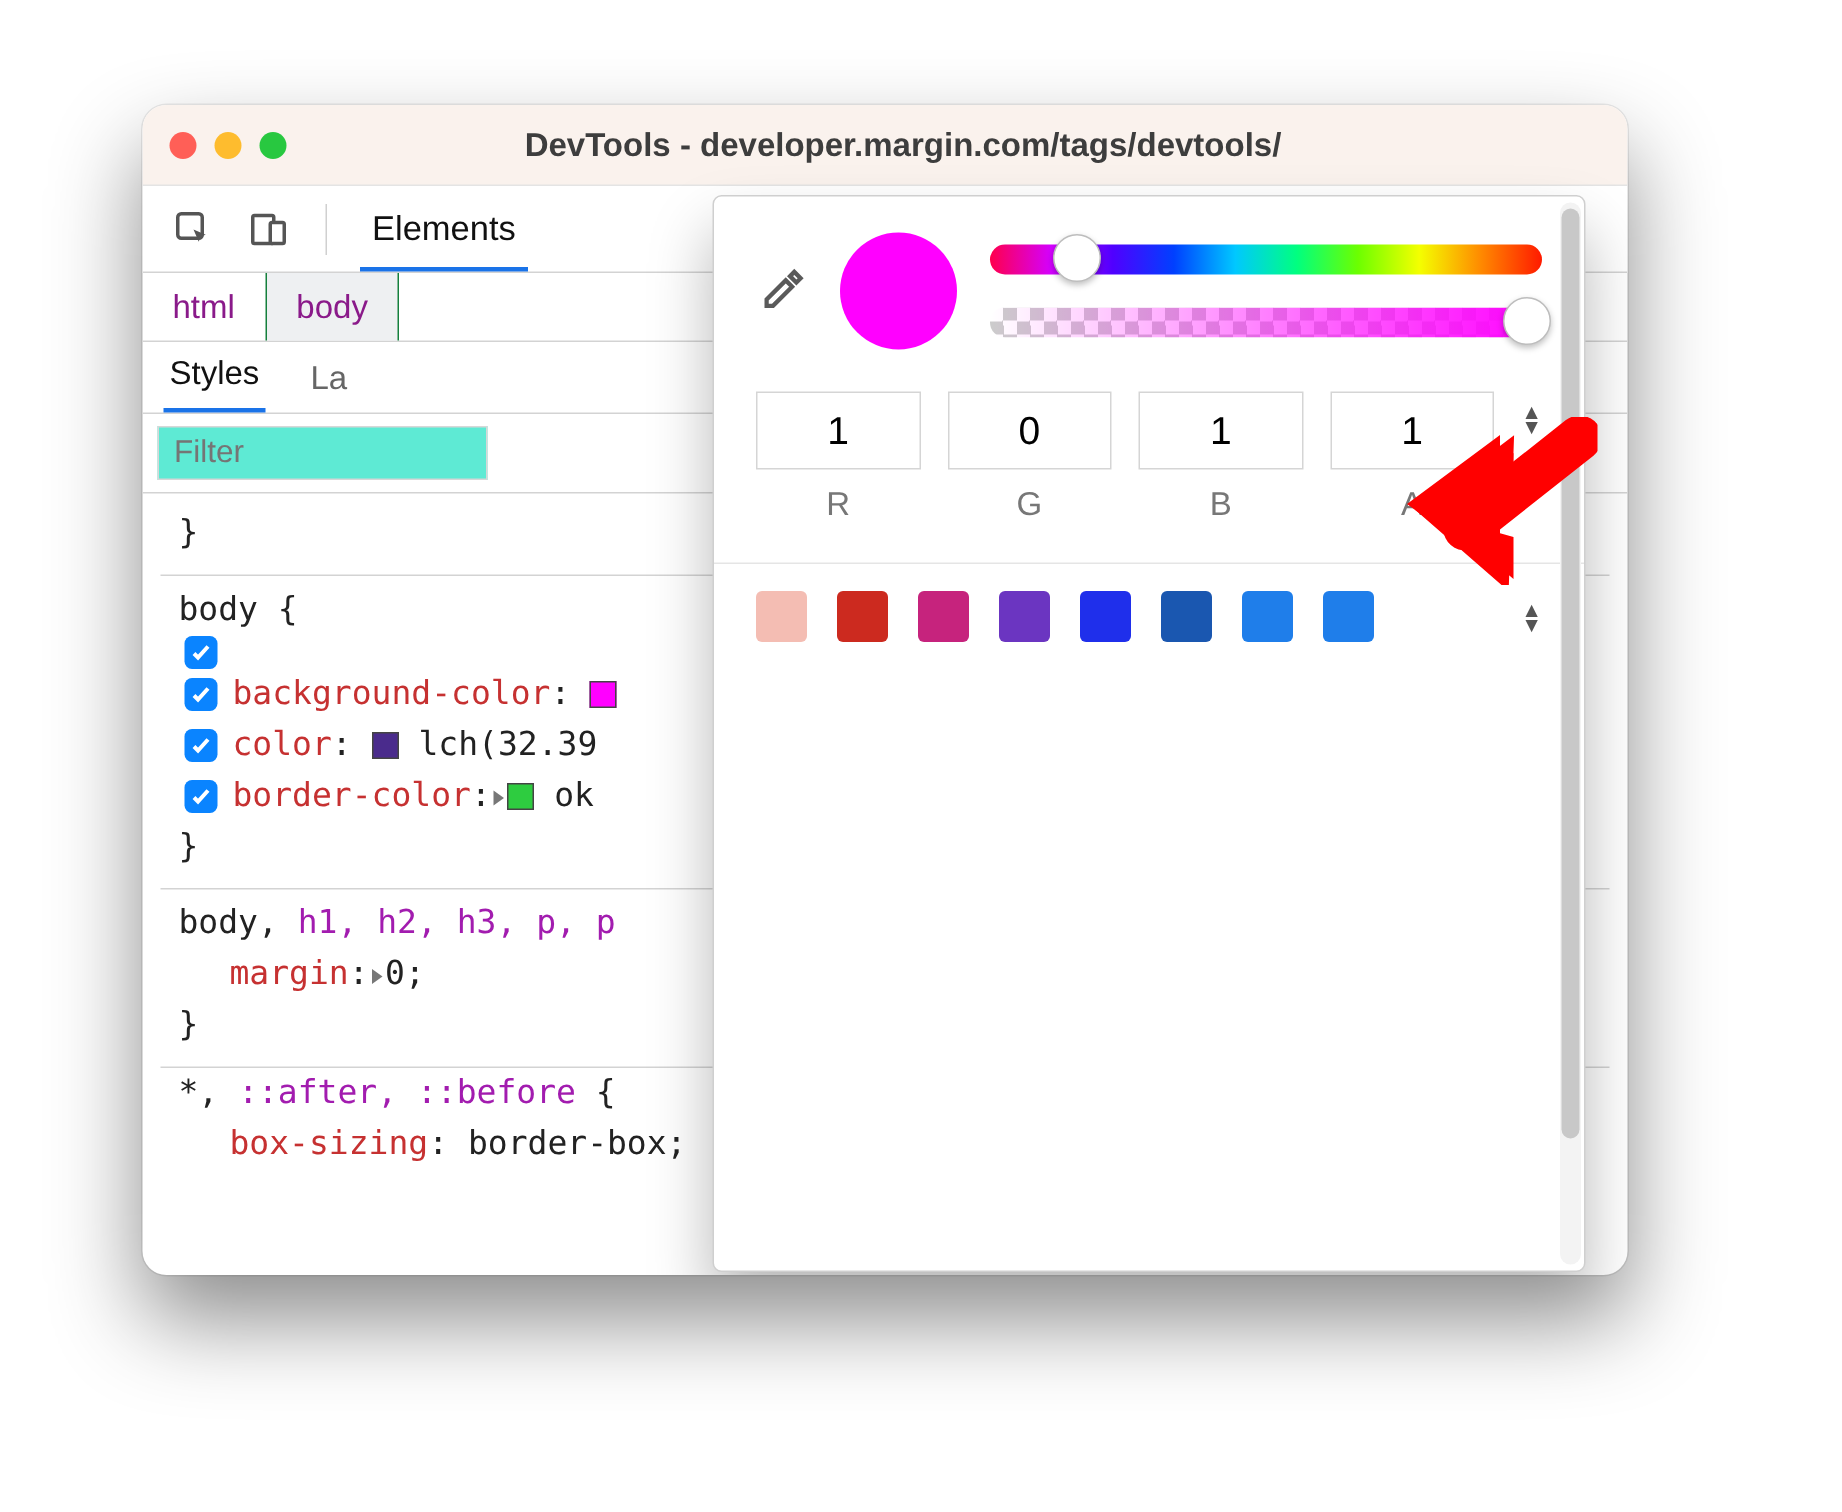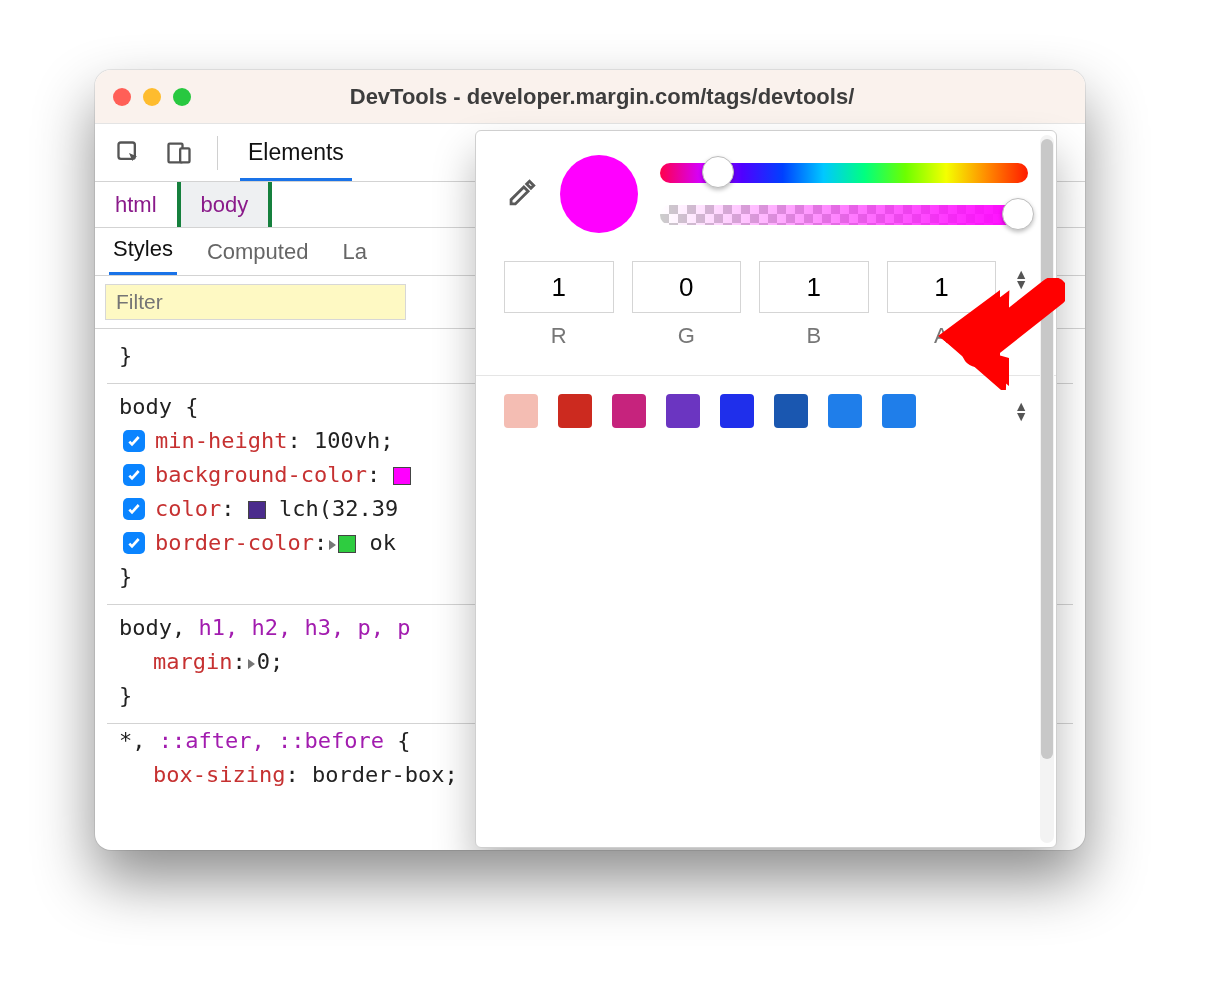--- a/index.html
+++ b/index.html
@@ -38,27 +38,27 @@
   .dot.green { background:#28c840; }
   .win-title { flex:1; text-align:center; font-weight:700; font-size:22px; color:#3d3d3d; padding-right:54px;}
   .toolbar {
     height:58px; background:#fff; border-bottom:1px solid #d3d3d3;
     display:flex; align-items:center; padding:0 18px; gap:18px;
   }
   .icon-btn { width:32px; height:32px; display:flex; align-items:center; justify-content:center; color:#555;}
   .vdiv { width:1px; height:34px; background:#d0d0d0; margin:0 4px;}
   .tab-el { font-size:23px; color:#111; padding:14px 8px 12px; border-bottom:3px solid #1a73e8; font-weight:400;}
   .crumbs { height:46px; border-bottom:1px solid #d3d3d3; display:flex; align-items:stretch;}
-  .crumb { display:flex; align-items:center; padding:0 20px; font-size:22px; color:#8a1a8a; border-right:4px solid #15803d;}
+  .crumb { display:flex; align-items:center; padding:0 20px; font-size:22px; color:#8a1a8a; border-right:1px solid #15803d;}
   .crumb.sel { background:#eef0f2;}
   .subtabs { height:48px; border-bottom:1px solid #d3d3d3; display:flex; align-items:flex-end; gap:26px; padding:0 14px;}
   .stab { font-size:22px; padding:10px 4px 10px; color:#666;}
   .stab.active { color:#111; border-bottom:3px solid #1a73e8;}
   .filterrow { padding:8px 10px; border-bottom:1px solid #d3d3d3;}
-  .filterbox { width:301px; height:36px; border:1px solid #d7d7d7; background:#fef9c3; font-size:21px; padding:0 10px; color:#777;}
+  .filterbox { width:220px; height:36px; border:1px solid #d7d7d7; background:#5eead4; font-size:21px; padding:0 10px; color:#777;}
   .code { font-family: Menlo, Consolas, monospace; font-size:22px; line-height:34px; color:#222; padding:4px 12px;}
   .rule { border-bottom:1px solid #d3d3d3; padding:6px 0 10px;}
   .brace { padding-left:12px;}
   .decl { display:flex; align-items:center; gap:10px; padding-left:16px;}
   .chk { width:22px; height:22px; border-radius:5px; background:#0a84ff; display:inline-flex; align-items:center; justify-content:center;}
   .chk svg { width:16px; height:16px;}
   .prop { color:#c63131;}
   .val { color:#222;}
   .sw { width:18px; height:18px; display:inline-block; border:1px solid #444; vertical-align:middle;}
   .tri { width:0;height:0;border-left:7px solid #777;border-top:5px solid transparent;border-bottom:5px solid transparent;display:inline-block;margin:0 2px;}
@@ -141,21 +141,20 @@
     <div class="tab-el">Elements</div>
   </div>
 
   <div class="crumbs">
     <div class="crumb">html</div>
     <div class="crumb sel">body</div>
   </div>
 
   <div class="subtabs">
     <div class="stab active">Styles</div>
-    <div class="stab">Computed</div>
     <div class="stab">La</div>
   </div>
 
   <div class="filterrow">
     <input class="filterbox" placeholder="Filter" style="">
   </div>
 
   <div class="code">
     <div class="rule">
       <div class="brace">}</div>
@@ -163,21 +162,20 @@
 
     <div class="rule">
       <div class="brace">body {</div>
 
       <div class="decl">
         <span class="chk">
             <svg viewBox="0 0 24 24" fill="none" stroke="#fff" stroke-width="4">
               <path d="M5 13l4 4 10-11"></path>
             </svg>
           </span>
-        <span><span class="prop">min-height</span>: <span class="val">100vh;</span></span>
       </div>
 
       <div class="decl">
         <span class="chk">
             <svg viewBox="0 0 24 24" fill="none" stroke="#fff" stroke-width="4">
               <path d="M5 13l4 4 10-11"></path>
             </svg>
           </span>
         <span><span class="prop">background-color</span>: <span class="sw" style="background:#ff00ff"></span></span>
       </div>

